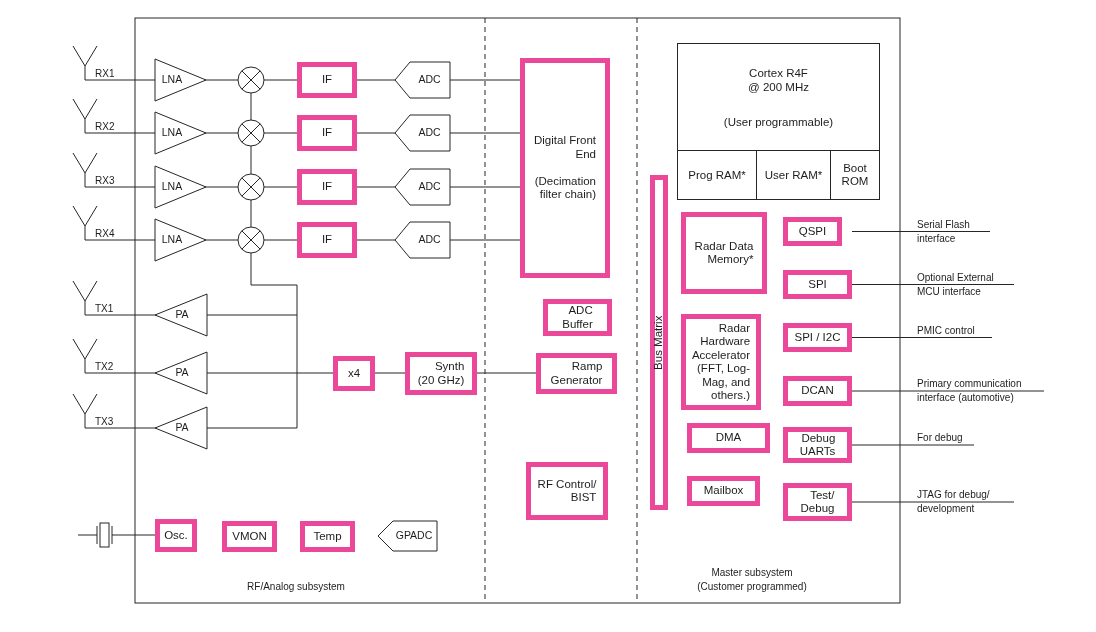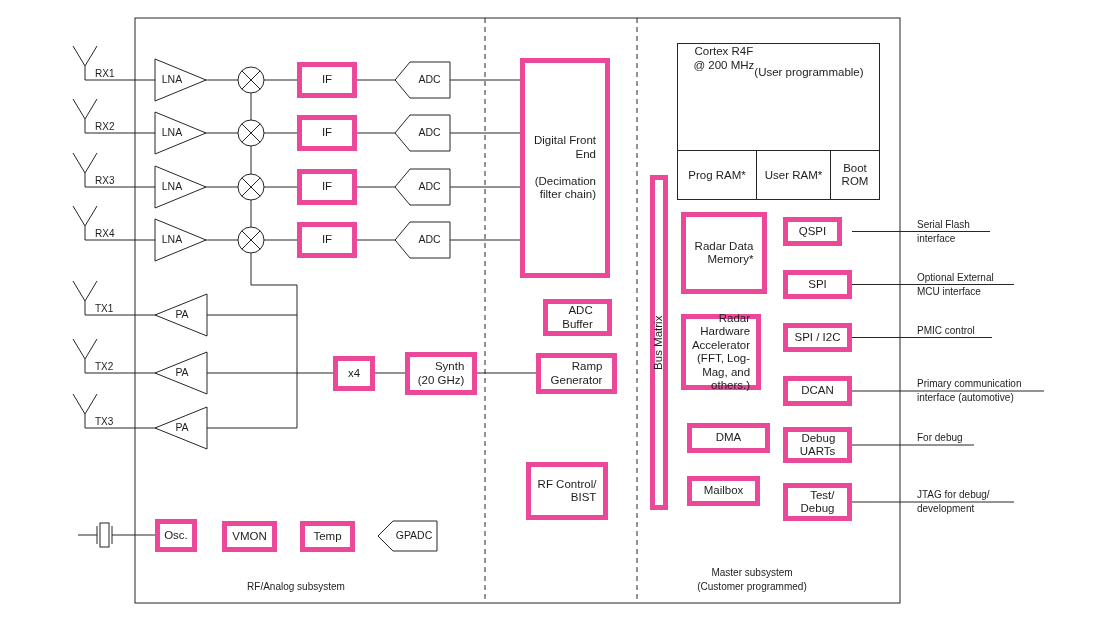--- a/index.html
+++ b/index.html
@@ -8,21 +8,21 @@
   #wires{position:absolute;left:0;top:0;display:block}
   .box{position:absolute;box-sizing:border-box;border:5px solid #ec4899;background:#fff;
        display:flex;align-items:center;justify-content:center;text-align:right;
        font-size:11.5px;line-height:13.5px;white-space:pre-line}
   .lbl{position:absolute;font-size:10px;line-height:13.5px;white-space:pre-line}
   .ctr{text-align:center}
   .sm{font-size:10.5px}
   .ann{line-height:14px}
   .cortex{position:absolute;box-sizing:border-box;border:1px solid #262626;background:#fff;
           display:flex;flex-direction:column}
-  .cortex-top{flex:1;display:flex;flex-direction:row;justify-content:center;
+  .cortex-top{flex:1;display:flex;flex-direction:column;justify-content:center;
               text-align:center;font-size:11.5px;line-height:14px;white-space:pre-line}
   .cortex-bottom{height:48px;border-top:1px solid #262626;display:flex}
   .cortex-cell{box-sizing:border-box;display:flex;align-items:center;justify-content:center;
                text-align:center;font-size:11.5px;line-height:13px;white-space:pre-line}
   .vtext{transform:rotate(-90deg);white-space:nowrap;font-size:11.5px}
 </style>
 </head>
 <body>
 
 <div id="stage">
@@ -185,21 +185,21 @@
       <div class="cortex-cell" style="width:74px;border-left:1px solid #262626">User RAM*</div>
       <div class="cortex-cell" style="flex:1;border-left:1px solid #262626">Boot
 ROM</div>
     </div>
   </div>
 
   <div class="box" style="left:681px;top:212px;width:86px;height:82px">Radar Data
 Memory*</div>
   <div class="box" style="left:783px;top:217px;width:59px;height:29px">QSPI</div>
   <div class="box" style="left:783px;top:270px;width:69px;height:29px">SPI</div>
-  <div class="box" style="left:681px;top:314px;width:80px;height:76px">Radar
+  <div class="box" style="left:681px;top:314px;width:80px;height:96px">Radar
 Hardware
 Accelerator
 (FFT, Log-
 Mag, and
 others.)</div>
   <div class="box" style="left:783px;top:323px;width:69px;height:29px">SPI / I2C</div>
   <div class="box" style="left:783px;top:376px;width:69px;height:30px">DCAN</div>
   <div class="box" style="left:687px;top:423px;width:83px;height:30px">DMA</div>
   <div class="box" style="left:783px;top:427px;width:69px;height:36px">Debug
 UARTs</div>

